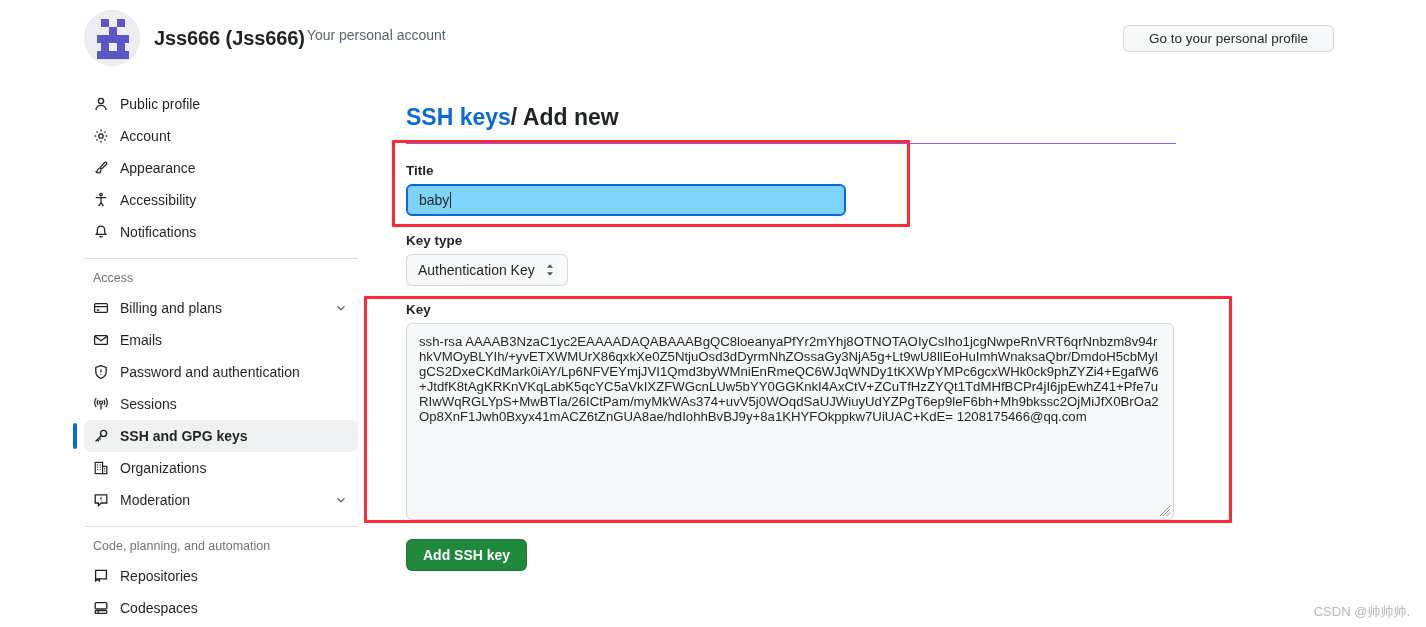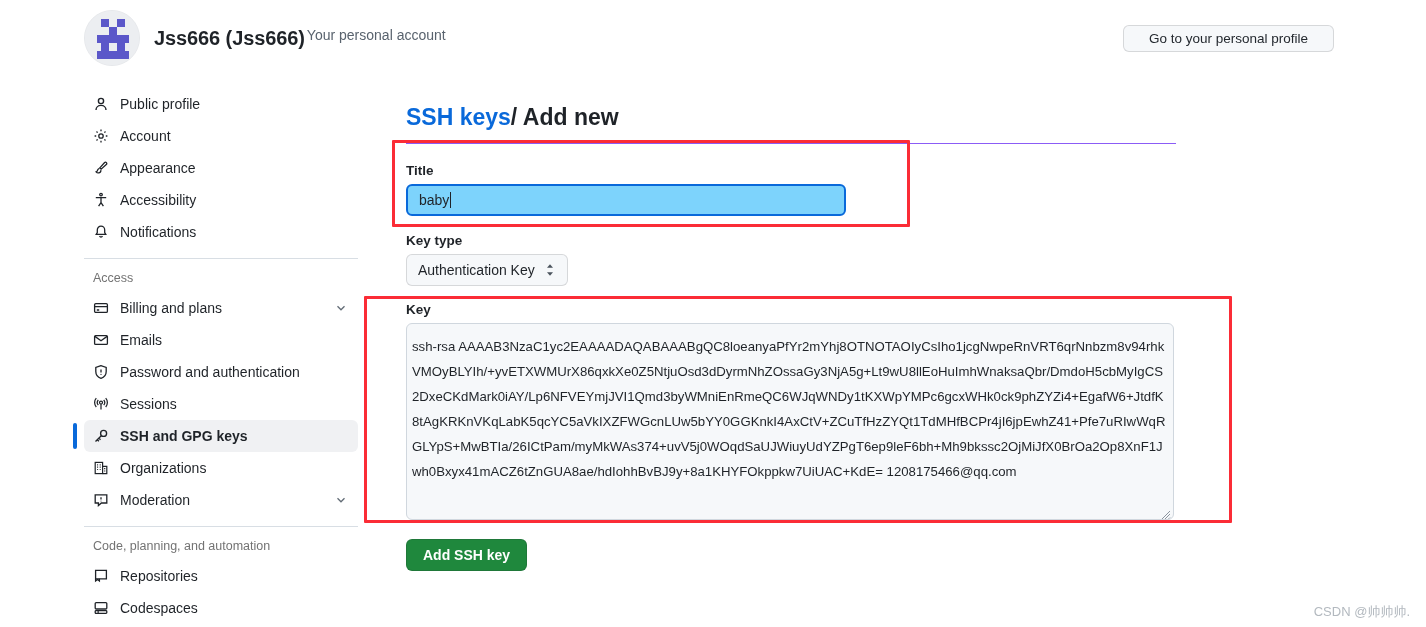--- a/index.html
+++ b/index.html
@@ -110,22 +110,22 @@
     background: #f6f8fa; font-size: 14px; color: #1f2328;
     cursor: pointer;
   }
   .updown { width: 12px; height: 14px; color: #4a535c; flex: none; }
 
   .key-textarea {
     position: relative;
     width: 768px; height: 197px;
     border: 1px solid #d0d7de; border-radius: 6px;
     background: #f6f8fa;
-    padding: 10px 5px;
-    font-size: 13.2px; line-height: 25px; color: #1f2328;
+    padding: 10px 12px;
+    font-size: 13.2px; line-height: 15px; color: #1f2328;
     overflow: hidden;
     word-break: break-all; white-space: pre-wrap;
     font-family: "Liberation Sans", sans-serif;
   }
   .resize-handle {
     position: absolute; right: 2px; bottom: 2px;
     width: 12px; height: 12px; color: #8c959f;
   }
 
   .add-btn {

